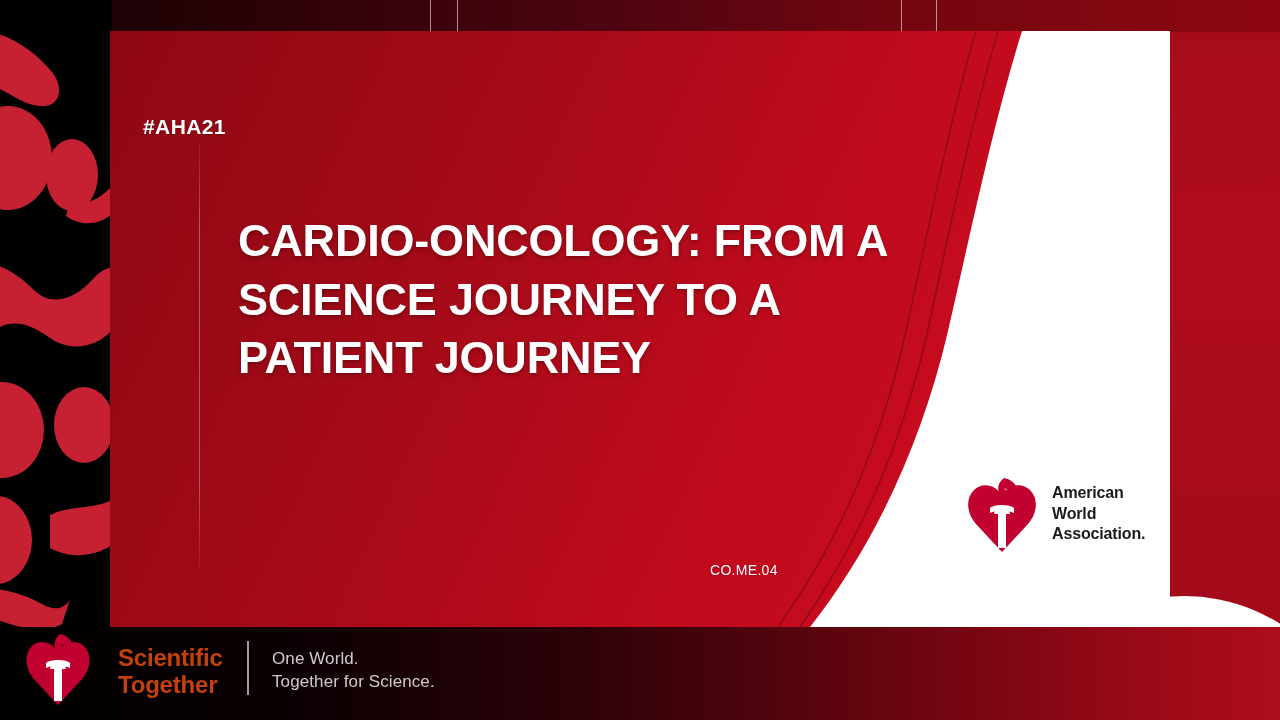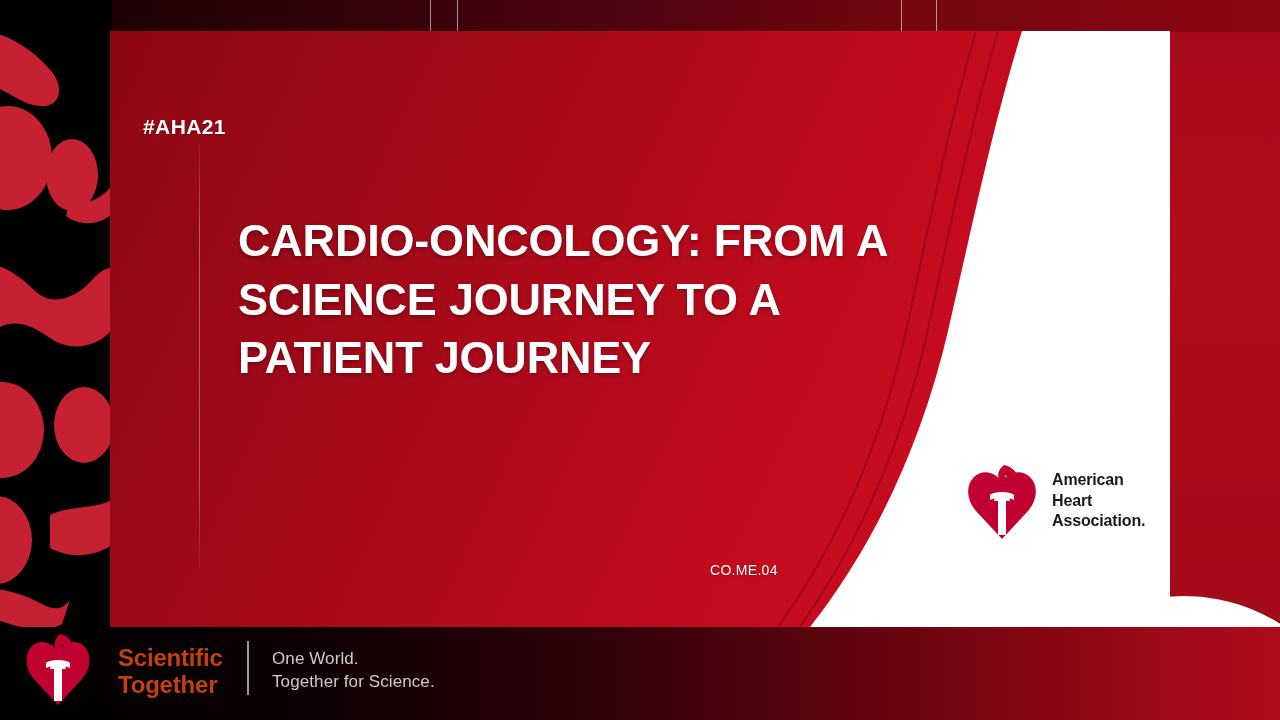--- a/index.html
+++ b/index.html
@@ -55,21 +55,21 @@
     letter-spacing:-.2px;text-shadow:0 2px 4px rgba(0,0,0,.30);margin-top:6px;
   }
 
   .session-code{
     position:absolute;left:600px;top:531px;
     color:#fff;font-size:14px;font-weight:400;letter-spacing:.3px;
     text-shadow:0 1px 2px rgba(0,0,0,.25);
   }
 
   
-  .aha-logo{position:absolute;left:856px;top:430px;display:flex;align-items:center;gap:14px;}
+  .aha-logo{position:absolute;left:856px;top:443px;display:flex;align-items:center;gap:14px;}
   .aha-mark{width:72px;height:80px;}
   .aha-words{
     color:#1a1a1a;font-size:16px;font-weight:700;line-height:1.28;letter-spacing:-.15px;
   }
 
   
   .circle-white{
     position:absolute;left:1004px;top:596px;width:360px;height:360px;
     border-radius:50%;background:#fff;
   }
@@ -156,21 +156,21 @@
 
     <div class="aha-logo">
       <svg class="aha-mark" viewBox="0 0 72 80" xmlns="http://www.w3.org/2000/svg">
         <path d="M36 22 C 30 10, 16 8, 8 16 C -1 25, 1 40, 10 50 L 36 78 L 62 50 C 71 40, 73 25, 64 16 C 56 8, 42 10, 36 22 Z" fill="#C10230"></path>
         <path d="M38 4 C 48 6, 54 14, 50 22 C 48 26, 43 28, 40 26 C 45 22, 44 16, 38 14 C 44 19, 40 24, 36 22 C 31 19, 30 10, 38 4 Z" fill="#C10230"></path>
         <path d="M30 32 L 42 32 L 44 40 L 40 40 L 40 74 L 32 74 L 32 40 L 28 40 Z" fill="#ffffff"></path>
         <path d="M24 34 C 28 30, 44 30, 48 34 L 48 39 C 42 36, 30 36, 24 39 Z" fill="#ffffff"></path>
       </svg>
       <div class="aha-words">
         <div>American</div>
-        <div>Heart</div>
+        <div>World</div>
         <div>Association.</div>
       </div>
     </div>
 
   </div>
 
   <div class="circle-white"></div>
   <div class="hashtag-bottom">#AHA21</div>
 
   <div class="bottom-bar"></div>

